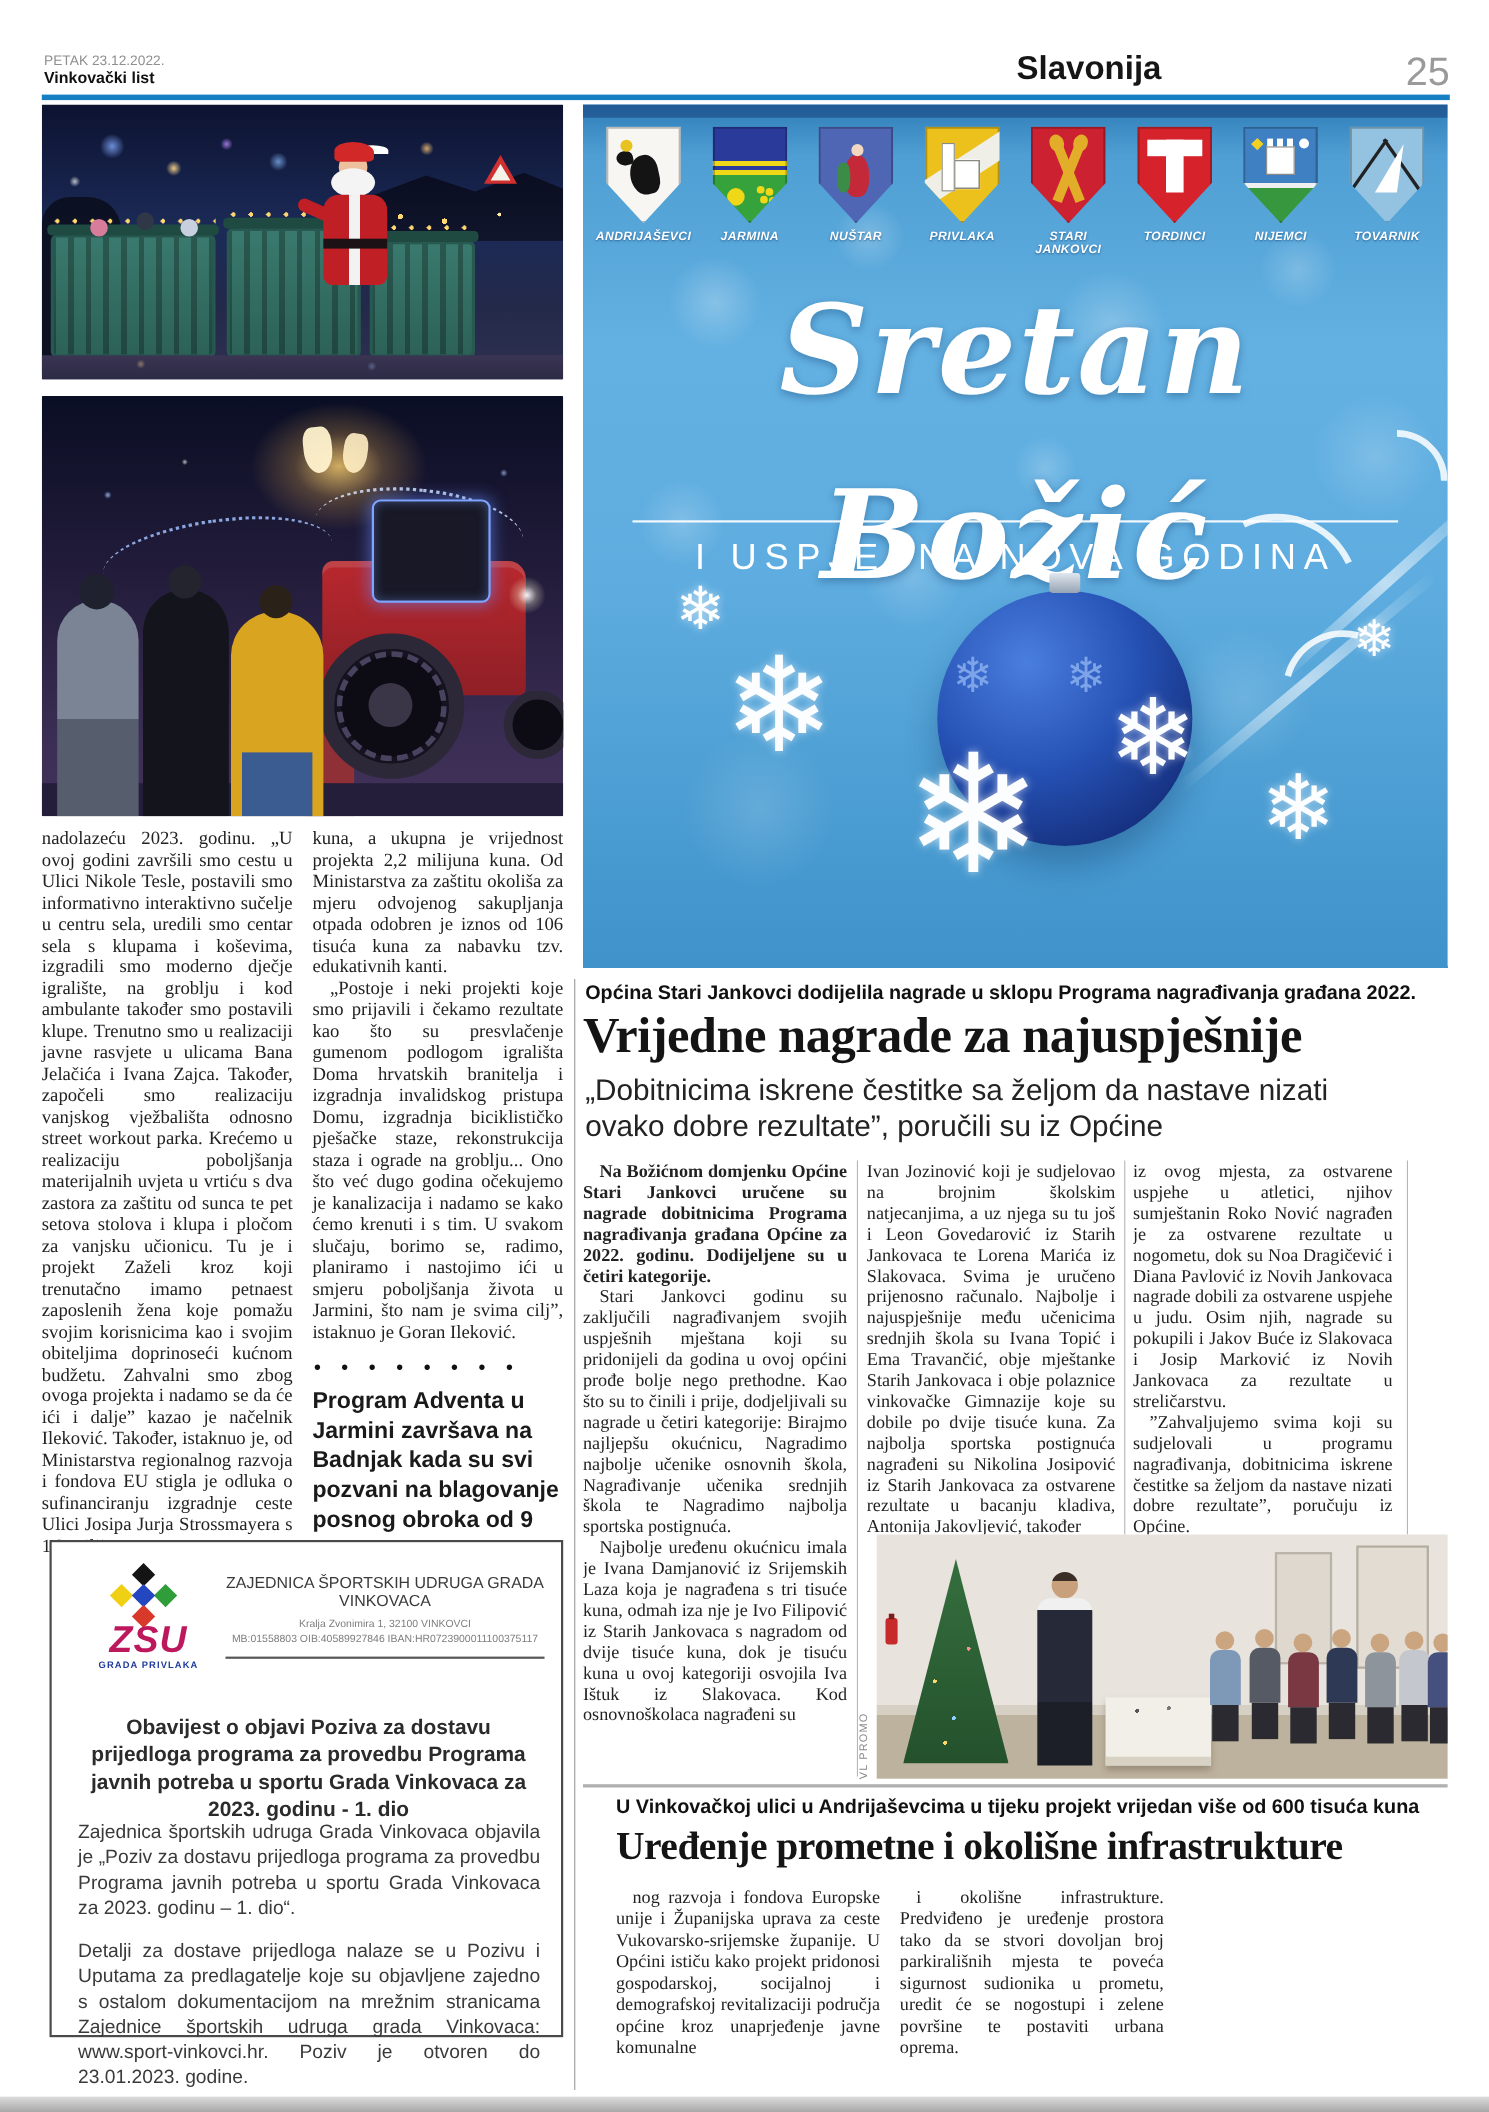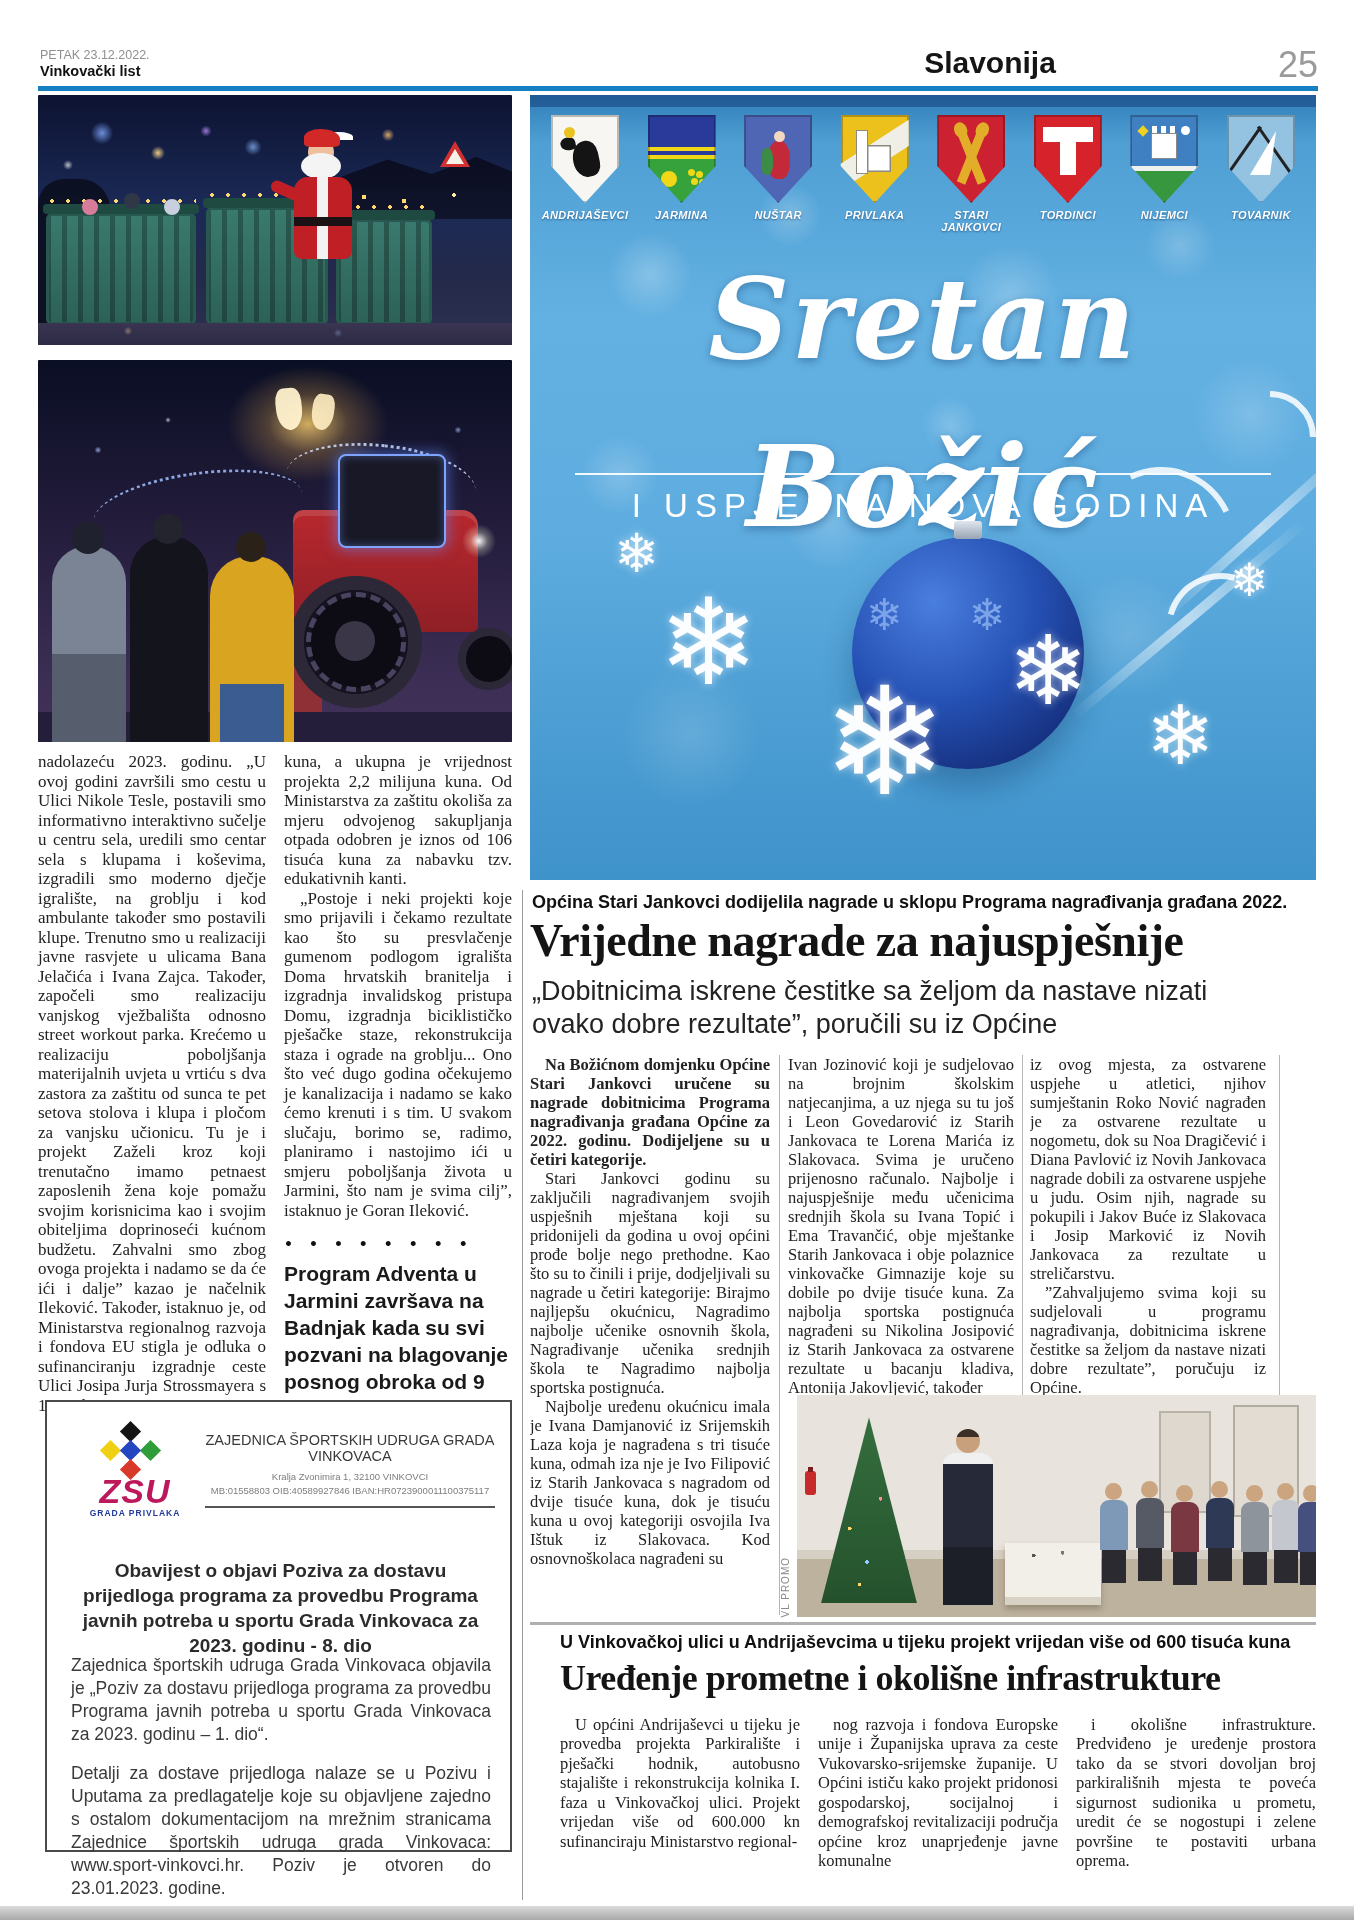--- a/index.html
+++ b/index.html
@@ -369,21 +369,21 @@
       <span class="dia dia5"></span>
       <span class="zsu-word">ZSU</span>
       <span class="zsu-word-sub">GRADA PRIVLAKA</span>
     </div>
     <div class="zsu-head">
       <div class="zsu-org">ZAJEDNICA ŠPORTSKIH UDRUGA GRADA VINKOVACA</div>
       <div class="zsu-addr">Kralja Zvonimira 1, 32100 VINKOVCI</div>
       <div class="zsu-ids">MB:01558803  OIB:40589927846  IBAN:HR0723900011100375117</div>
       <div class="zsu-hr"></div>
     </div>
-    <div class="zsu-title">Obavijest o objavi Poziva za dostavu prijedloga programa  za provedbu Programa javnih potreba u sportu Grada Vinkovaca za 2023. godinu - 8. dio</div>
+    <div class="zsu-title">Obavijest o objavi Poziva za dostavu prijedloga programa  za provedbu Programa javnih potreba u sportu Grada Vinkovaca za 2023. godinu - 1. dio</div>
     <div class="zsu-p zsu-p1">Zajednica športskih udruga Grada Vinkovaca objavila je „Poziv za dostavu prijedloga programa za provedbu Programa javnih potreba u sportu Grada Vinkovaca za 2023. godinu – 1. dio“.</div>
     <div class="zsu-p zsu-p2">Detalji za dostave prijedloga nalaze se u Pozivu i  Uputama za predlagatelje koje su objavljene zajedno s ostalom dokumentacijom na mrežnim stranicama Zajednice športskih udruga grada Vinkovaca: www.sport-vinkovci.hr. Poziv je otvoren do 23.01.2023. godine.</div>
   </div>
 
   <div class="vdiv"></div>
   <div class="mid-rule"></div>
   <div class="bot-rule"></div>
 
   <div class="banner">
     <span class="b-strip"></span>
@@ -520,23 +520,20 @@
         </div>
       </div>
     </div>
   </div>
 
   <div class="roads">
     <div class="r-kicker">U Vinkovačkoj ulici u Andrijaševcima u tijeku projekt vrijedan više od 600 tisuća kuna</div>
     <div class="r-headline">Uređenje prometne i okolišne infrastrukture</div>
     <div class="r-cols">
       <div class="rcol">
-        <p>U općini Andrijaševci u tijeku je provedba projekta Parkiralište i pješački hodnik, autobusno stajalište i rekonstrukcija kolnika I. faza u Vinkovačkoj ulici. Projekt vrijedan više od 600.000 kn sufinanciraju Ministarstvo regional-</p>
-      </div>
-      <div class="rcol">
         <p>nog razvoja i fondova Europske unije i Županijska uprava za ceste Vukovarsko-srijemske županije. U Općini ističu kako projekt pridonosi gospodarskoj, socijalnoj i demografskoj revitalizaciji područja općine kroz unaprjeđenje javne komunalne</p>
       </div>
       <div class="rcol">
         <p>i okolišne infrastrukture. Predviđeno je uređenje prostora tako da se stvori dovoljan broj parkirališnih mjesta te poveća sigurnost sudionika u prometu, uredit će se nogostupi i zelene površine te postaviti urbana oprema.</p>
       </div>
     </div>
   </div>
 
   <div class="foot-strip"></div>
 </div>

